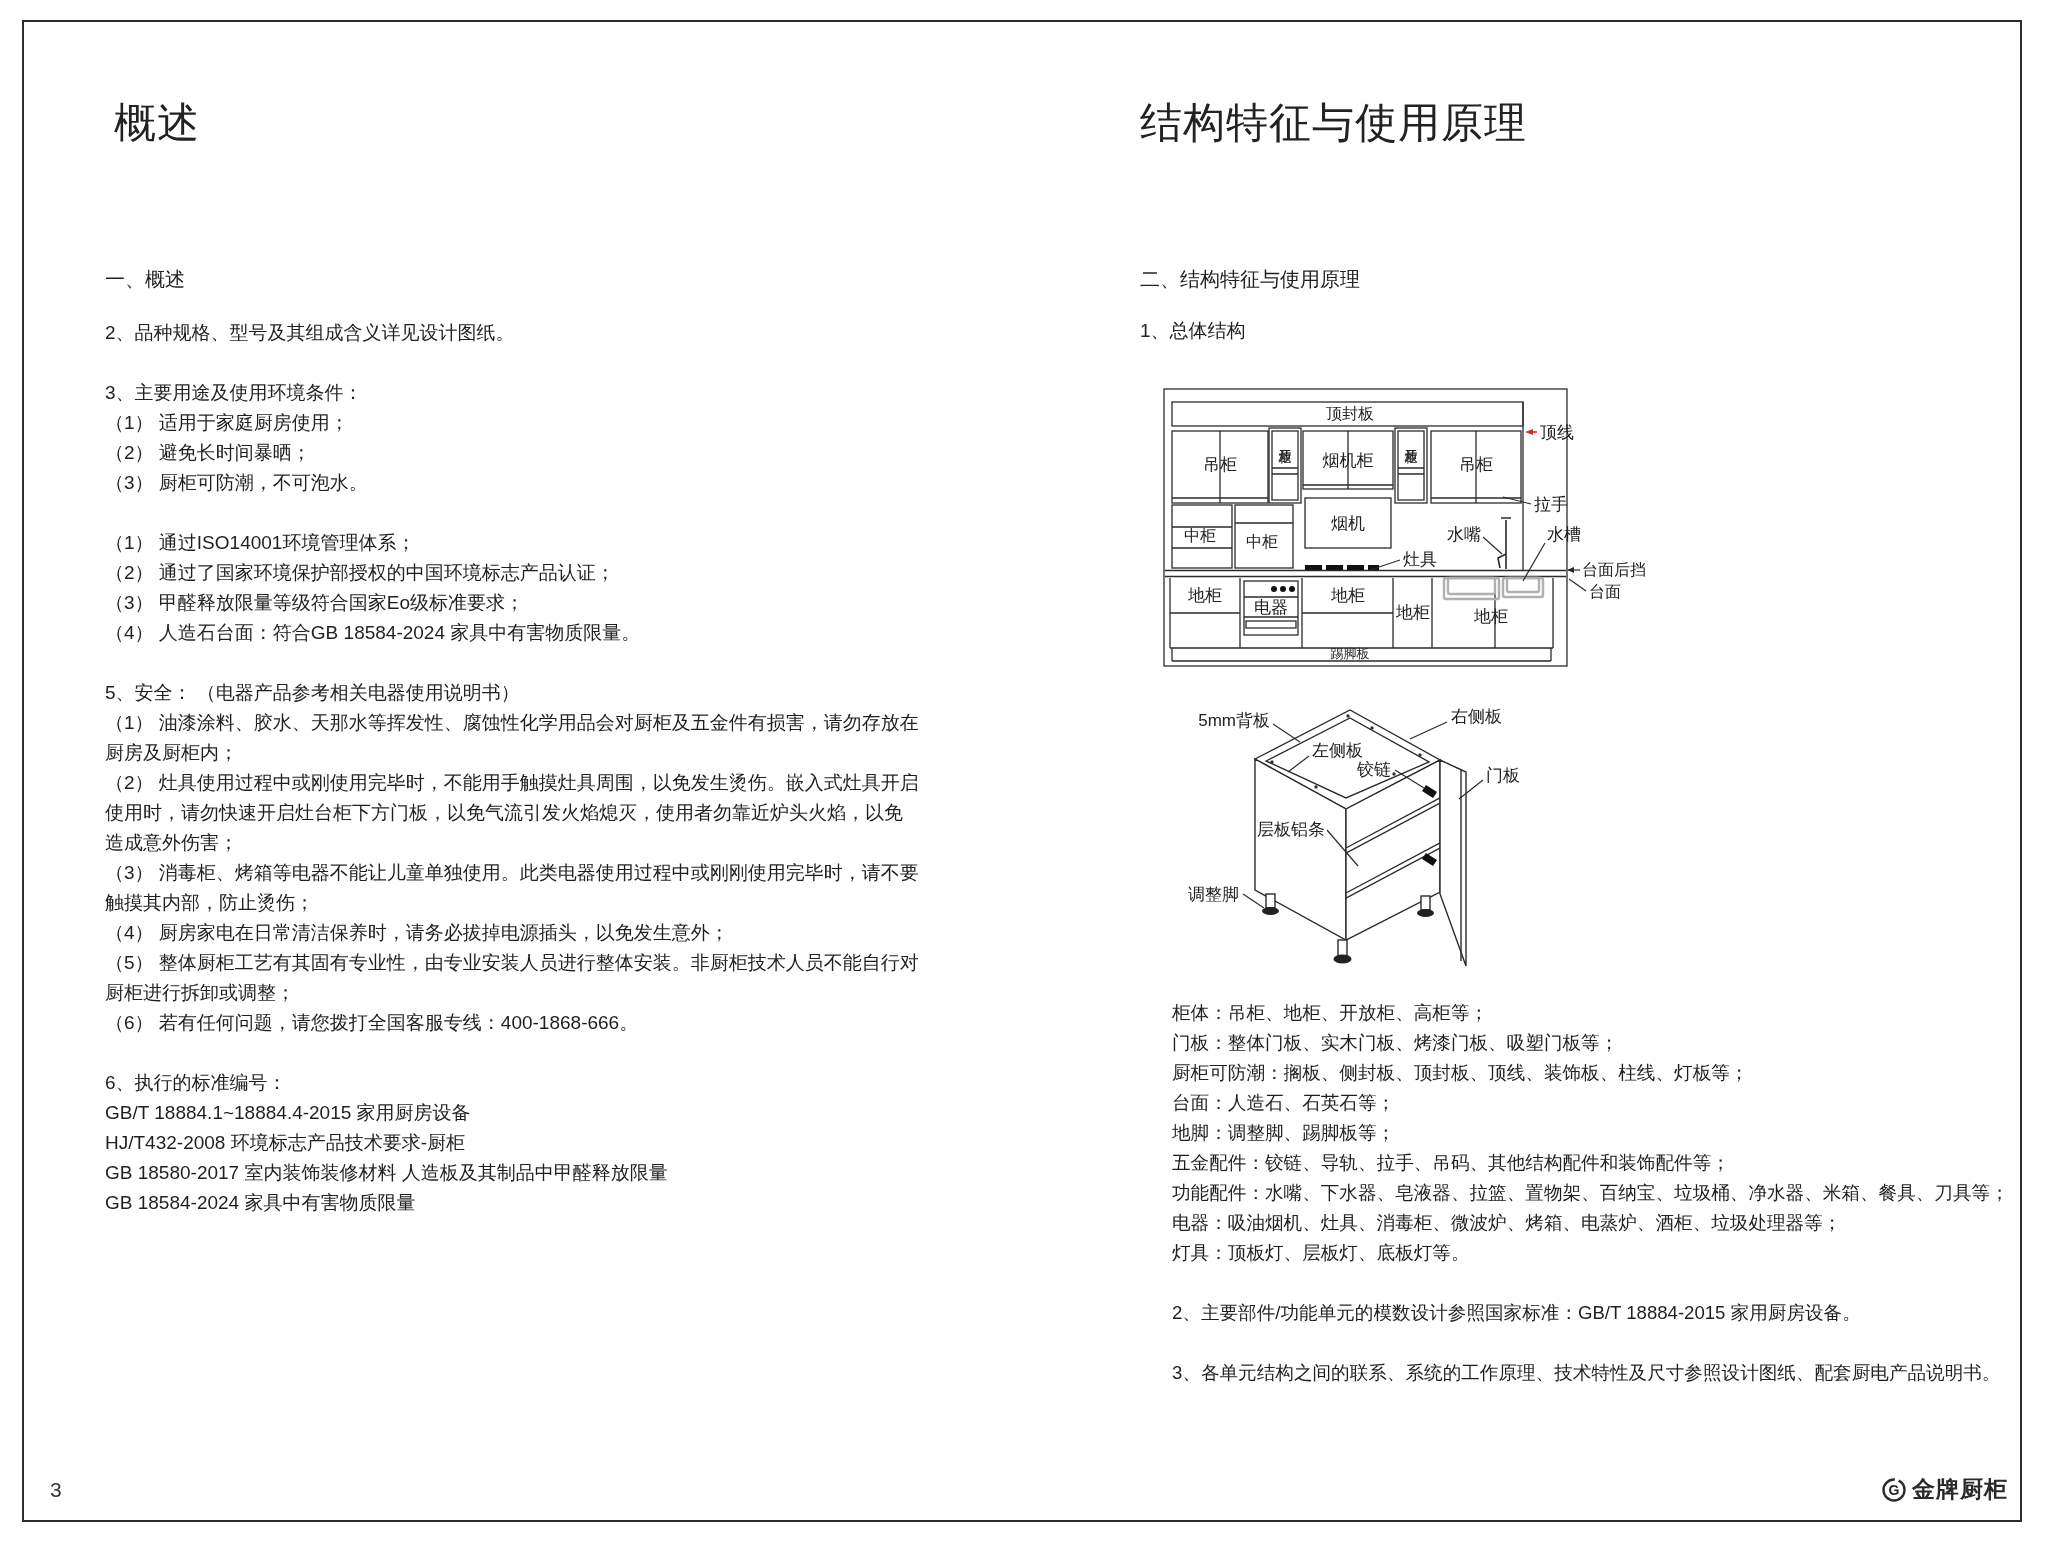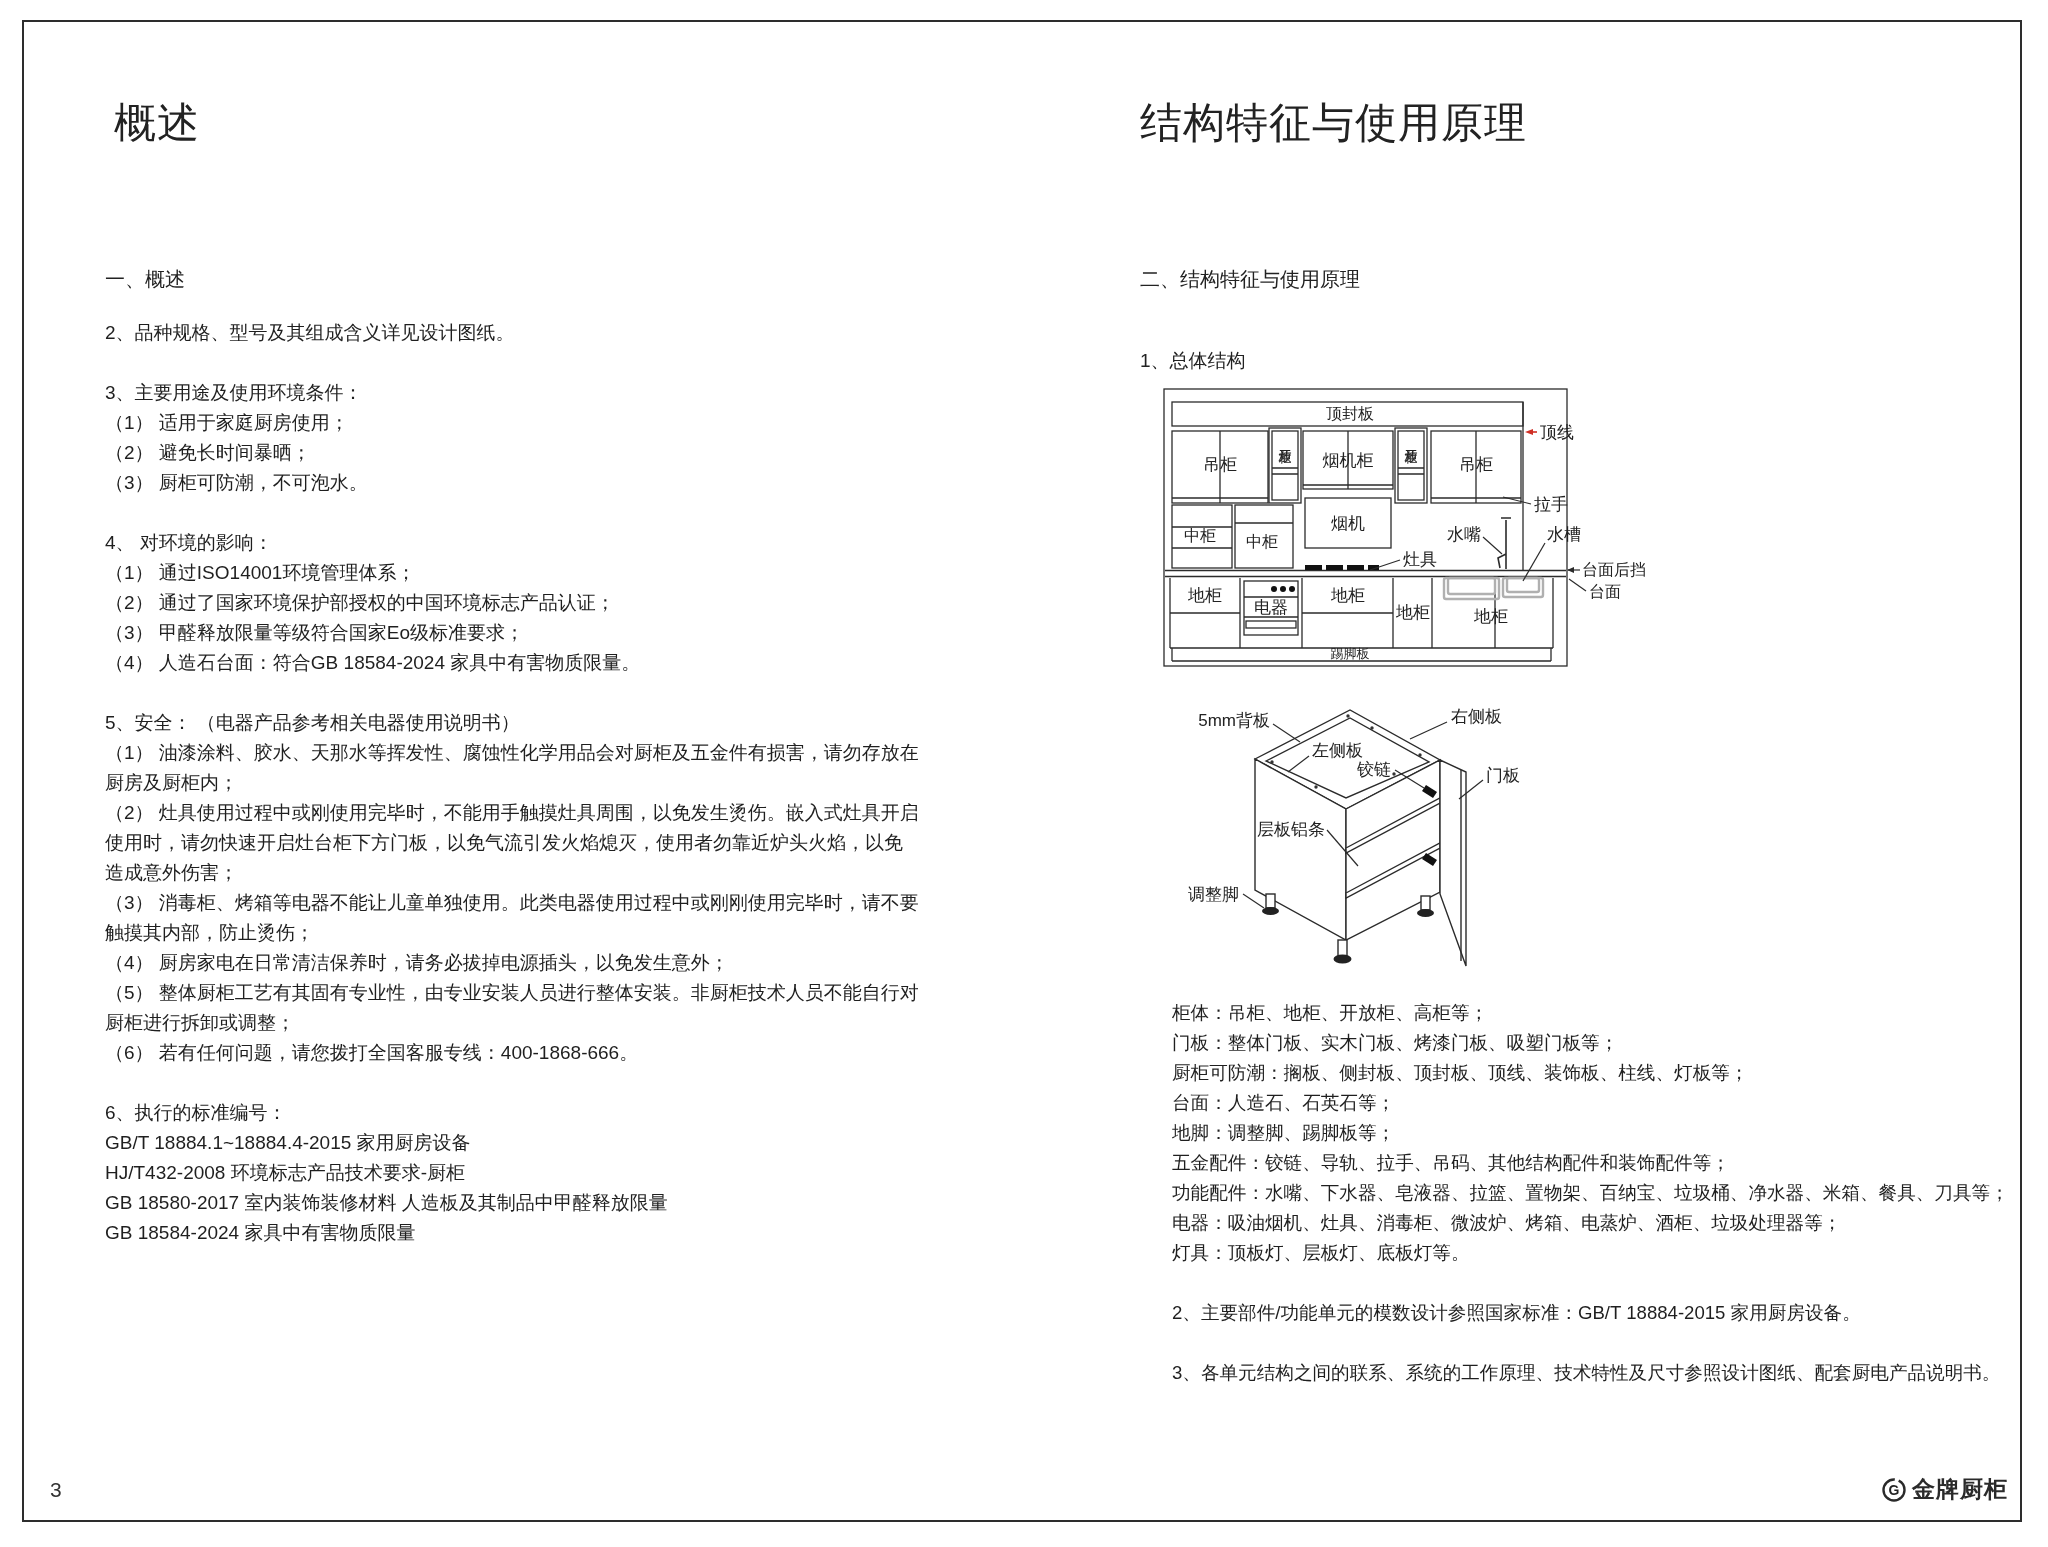--- a/index.html
+++ b/index.html
@@ -40,21 +40,20 @@
     <div class="group">
       <p>2、品种规格、型号及其组成含义详见设计图纸。</p>
     </div>
     <div class="group">
       <p>3、主要用途及使用环境条件：</p>
       <p>（1） 适用于家庭厨房使用；</p>
       <p>（2） 避免长时间暴晒；</p>
       <p>（3） 厨柜可防潮，不可泡水。</p>
     </div>
     <div class="group">
-      <p>4、 对环境的影响：</p>
       <p>（1） 通过ISO14001环境管理体系；</p>
       <p>（2） 通过了国家环境保护部授权的中国环境标志产品认证；</p>
       <p>（3） 甲醛释放限量等级符合国家Eo级标准要求；</p>
       <p>（4） 人造石台面：符合GB 18584-2024 家具中有害物质限量。</p>
     </div>
     <div class="group">
       <p>5、安全： （电器产品参考相关电器使用说明书）</p>
       <p>（1） 油漆涂料、胶水、天那水等挥发性、腐蚀性化学用品会对厨柜及五金件有损害，请勿存放在厨房及厨柜内；</p>
       <p>（2） 灶具使用过程中或刚使用完毕时，不能用手触摸灶具周围，以免发生烫伤。嵌入式灶具开启使用时，请勿快速开启灶台柜下方门板，以免气流引发火焰熄灭，使用者勿靠近炉头火焰，以免造成意外伤害；</p>
       <p>（3） 消毒柜、烤箱等电器不能让儿童单独使用。此类电器使用过程中或刚刚使用完毕时，请不要触摸其内部，防止烫伤；</p>
@@ -66,21 +65,21 @@
       <p>6、执行的标准编号：</p>
       <p>GB/T 18884.1~18884.4-2015 家用厨房设备</p>
       <p>HJ/T432-2008 环境标志产品技术要求-厨柜</p>
       <p>GB 18580-2017 室内装饰装修材料 人造板及其制品中甲醛释放限量</p>
       <p>GB 18584-2024 家具中有害物质限量</p>
     </div>
   </div>
 
 <h1 class="page-title" style="left:1140px;top:95px;">结构特征与使用原理</h1>
 <h2 class="sec-heading" style="left:1140px;top:266px;">二、结构特征与使用原理</h2>
-<h3 class="sub-heading" style="left:1140px;top:348px;">1、总体结构</h3>
+<h3 class="sub-heading" style="left:1140px;top:318px;">1、总体结构</h3>
 
 <svg id="diagram1" class="diagram" viewBox="0 0 500 285">
   <g fill="none" stroke="#2b2b2b" stroke-width="1.3">
 
     <rect x="1" y="1" width="403" height="277"></rect>
 
     <rect x="9" y="14" width="351" height="24"></rect>
 
     <path d="M360,14 V182"></path>
 

